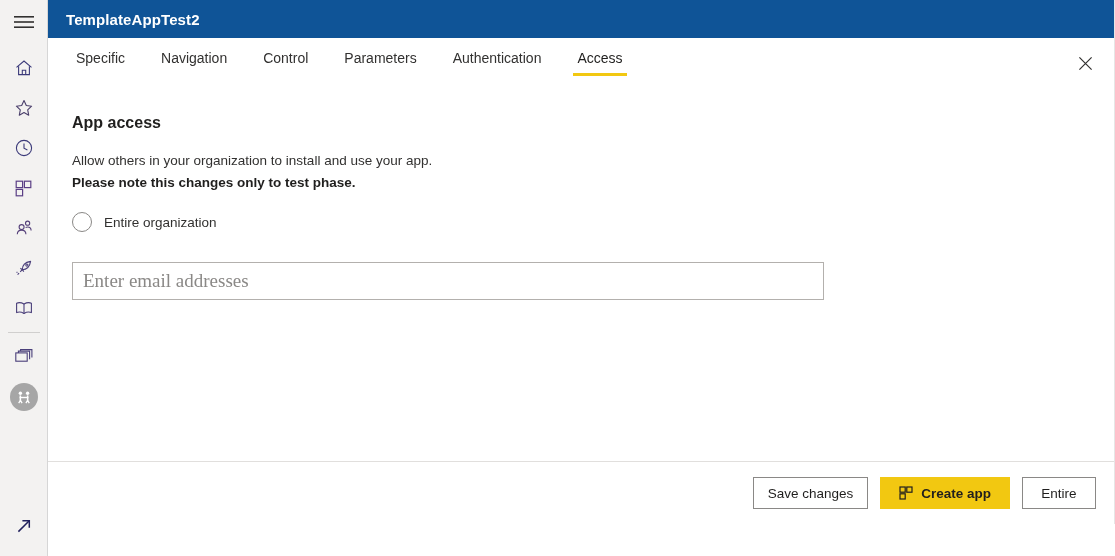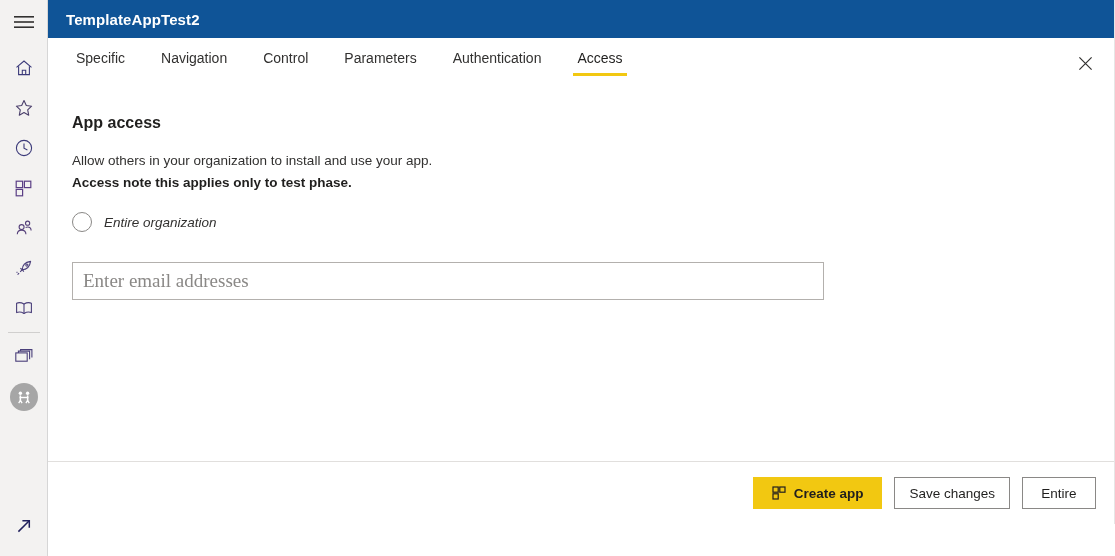--- a/index.html
+++ b/index.html
@@ -128,21 +128,20 @@
     margin: 0 0 18px 0;
   }
   .desc .strong { font-weight: bold; color: #201f1e; }
 
   .radio-row {
     display: flex;
     align-items: center;
     margin-bottom: 11px;
     cursor: pointer;
     width: max-content;
-    font-style: italic;
   }
   .radio-mark {
     width: 20px; height: 20px;
     border-radius: 50%;
     border: 1px solid #8a8886;
     background: #fff;
     display: flex;
     align-items: center;
     justify-content: center;
     flex: 0 0 20px;
@@ -350,42 +349,42 @@
         </span>
       </div>
     </div>
 
     <div class="content">
 
       <h2 class="section-title">App access</h2>
 
       <p class="desc">
         <span>Allow others in your organization to install and use your app.</span><br>
-        <span class="strong">Access note this applies only to test phase.</span>
+        <span class="strong">Please note this changes only to test phase.</span>
       </p>
 
       <div class="radio-row">
         <span class="radio-mark"></span>
         <span class="radio-label">Entire organization</span>
       </div>
 
 
       <input class="email-input" type="text" placeholder="Enter email addresses" style="">
     </div>
 
     <div class="footer">
+      <button class="btn">Save changes</button>
+
       <button class="btn btn-primary">
         <span class="glyph">
           <svg width="14" height="14" viewBox="0 0 14 14" fill="none" stroke="#201f1e" stroke-width="1.2">
             <rect x="1" y="1" width="5.2" height="5.2"></rect>
             <rect x="7.8" y="1" width="5.2" height="5.2"></rect>
             <rect x="1" y="7.8" width="5.2" height="5.2"></rect>
           </svg>
         </span>
         <span>Create app</span>
       </button>
-
-      <button class="btn">Save changes</button>
       <button class="btn">Entire</button>
     </div>
 
   </div>
 </div>
 
 </body></html>

